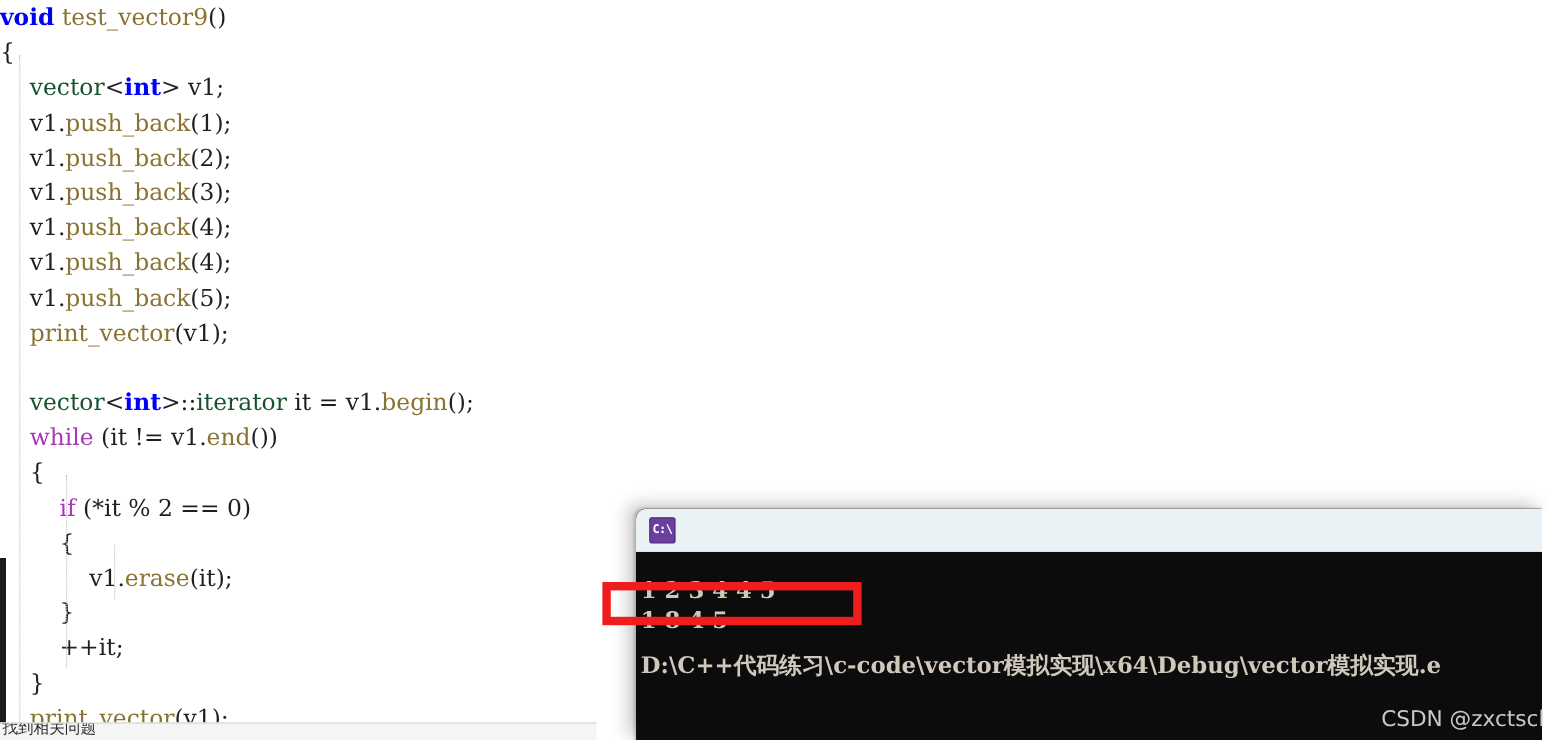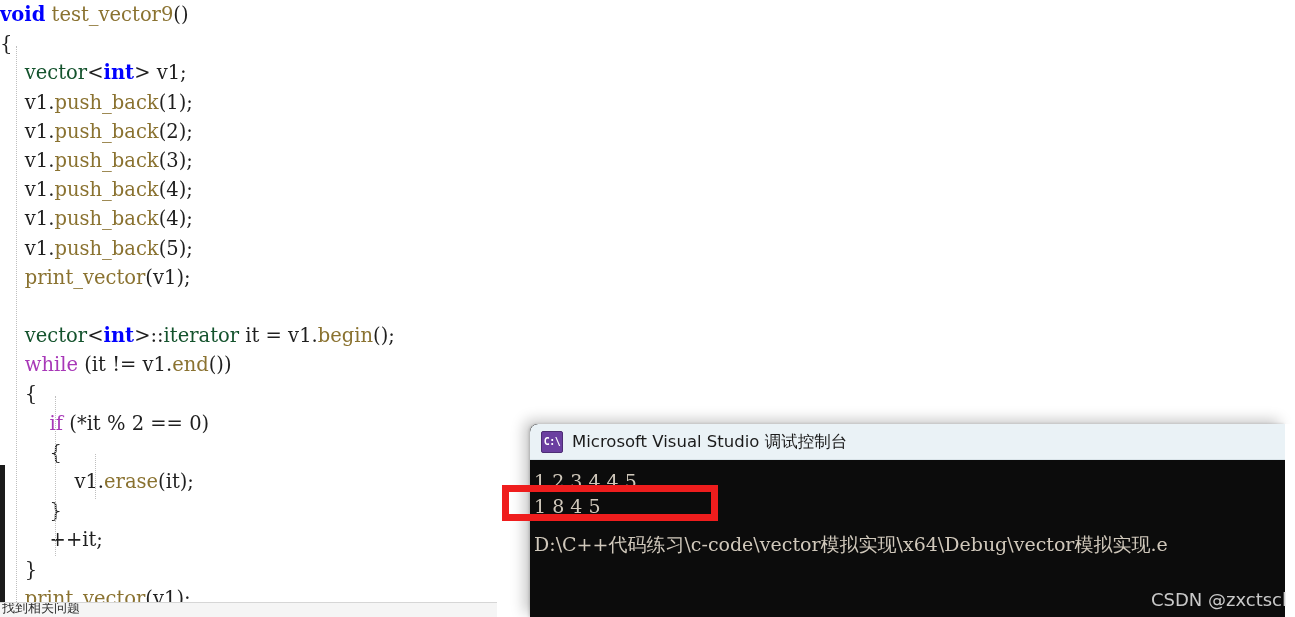--- a/index.html
+++ b/index.html
@@ -135,23 +135,24 @@
   #console-title-text {
     font-family: "DejaVu Sans", "Liberation Sans", sans-serif;
     font-size: 16.5px;
     color: #1b1b1b;
     white-space: nowrap;
   }
 
   #console-body {
     background: #0c0c0c;
     height: 130px;
-    padding: 9px 0 0 4px;
+    padding: 20px 0 0 4px;
     box-sizing: border-box;
     overflow: hidden;
+    font-weight: bold;
   }
 
   .console-line {
     font-family: "DejaVu Serif", "Liberation Serif", serif;
     font-size: 19px;
     line-height: 25px;
     color: #d0c8bb;
     white-space: pre;
   }
   .console-line.gap { height: 13px; line-height: 13px; }
@@ -241,21 +242,20 @@
 <div id="bottom-peek">
   <span class="peek-text">找到相关问题</span>
 </div>
 
 <div id="console-window">
 
   <div id="console-titlebar">
     <div id="console-icon">
       <span>C:\</span>
     </div>
-    <div id="console-title-text">Microsoft Visual Studio 调试控制台</div>
   </div>
 
   <div id="console-body">
     <div class="console-line">1 2 3 4 4 5</div>
     <div class="console-line">1 8 4 5</div>
     <div class="console-line gap"></div>
     <div class="console-line">D:\C++代码练习\c-code\vector模拟实现\x64\Debug\vector模拟实现.e</div>
   </div>
 
 </div>

